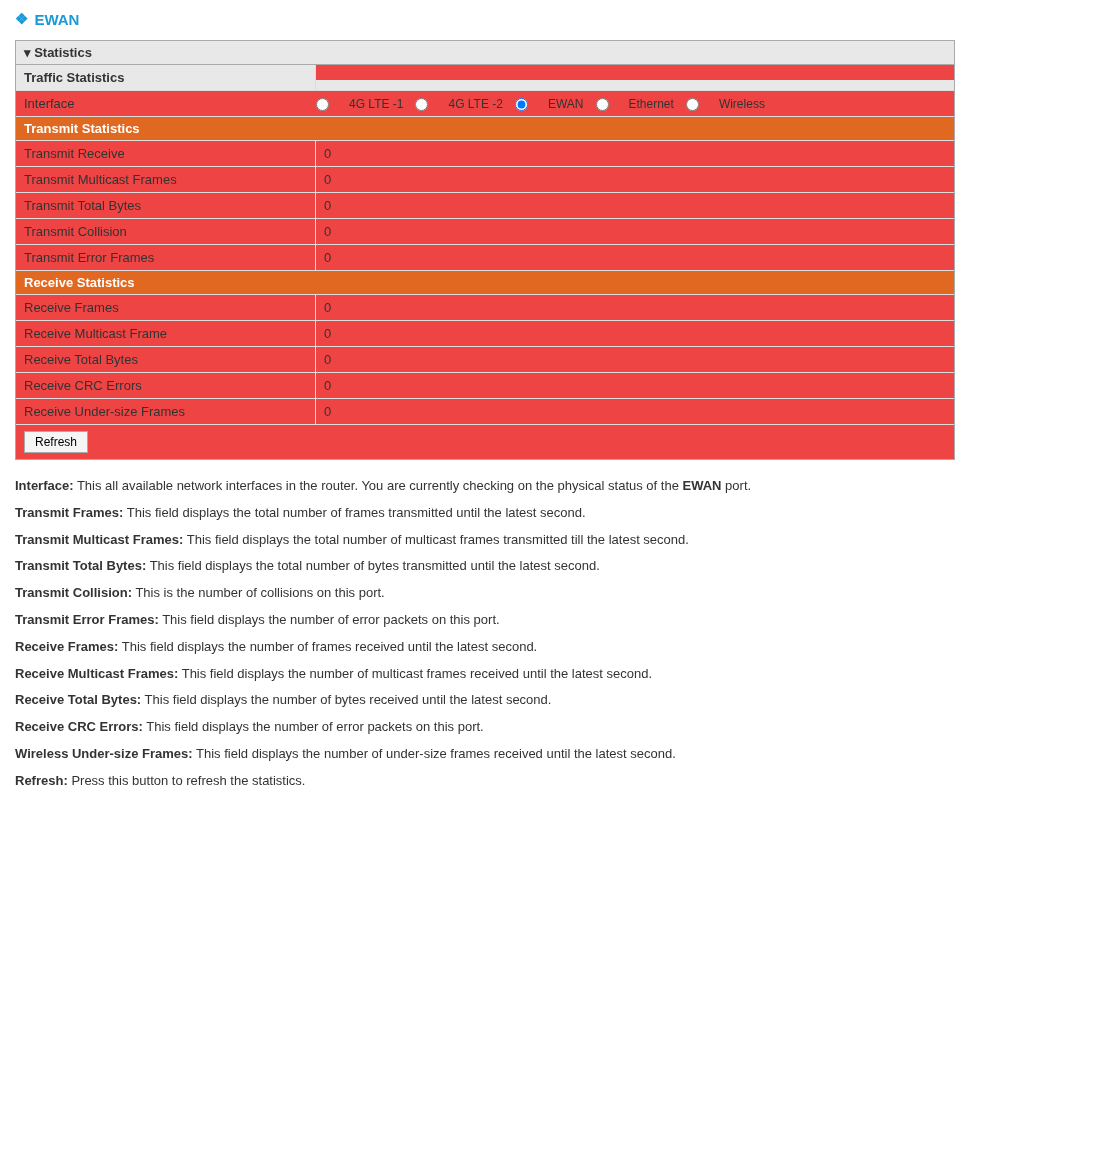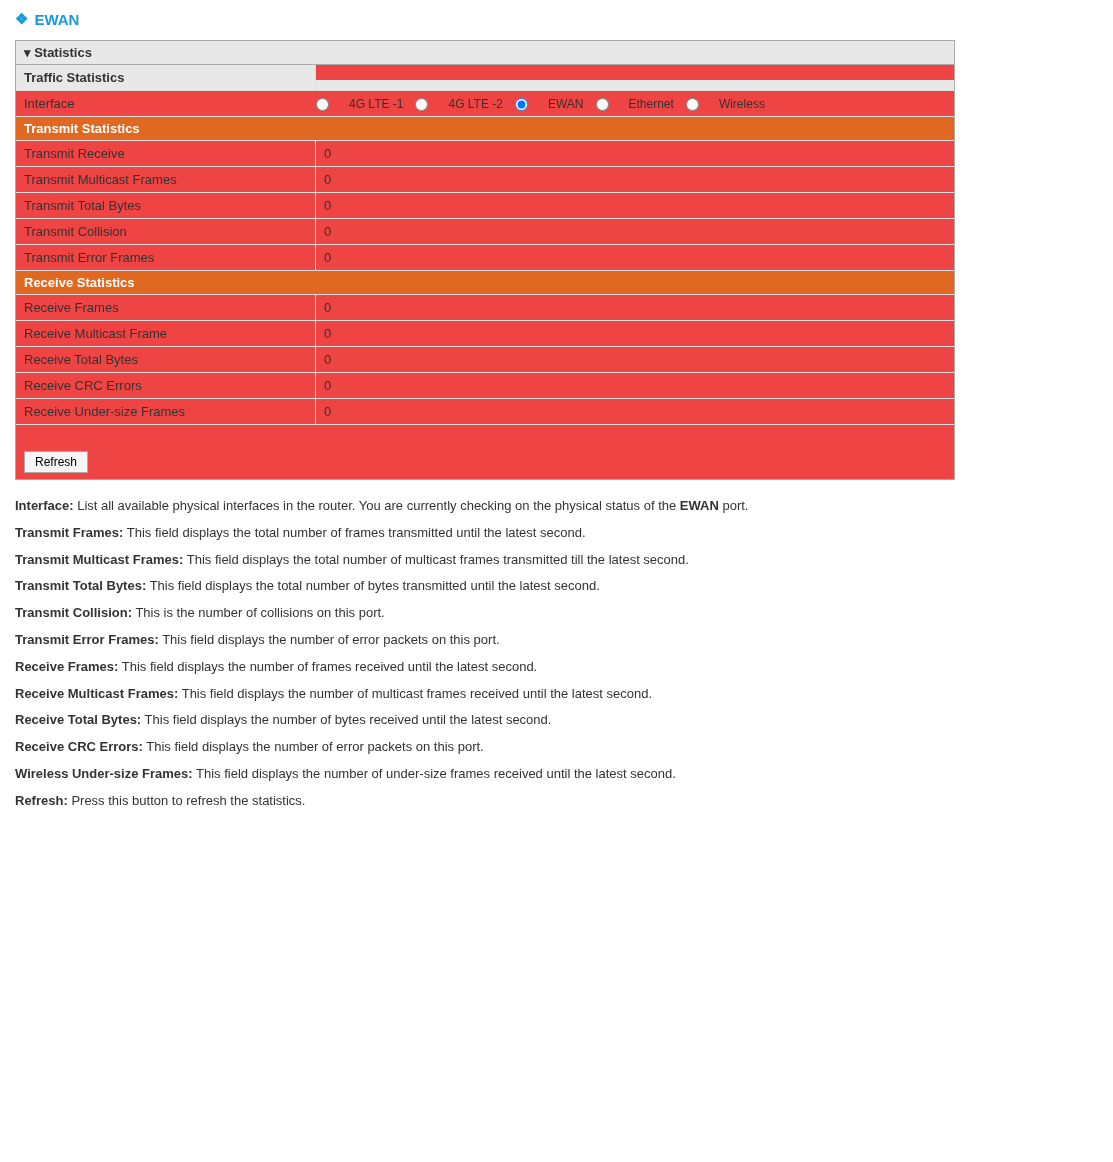--- a/index.html
+++ b/index.html
@@ -83,21 +83,20 @@
     }
     .refresh-row {
       padding: 6px 8px;
     }
     .refresh-btn {
       border: 1px solid #aaa;
       background: #f5f5f5;
       padding: 3px 10px;
       font-size: 12px;
       cursor: pointer;
-      margin-top: 20px;
     }
 
     
     .desc-section {
       margin-top: 16px;
       width: 1080px;
       line-height: 1.6;
     }
     .desc-para {
       margin-bottom: 6px;
@@ -198,21 +197,21 @@
 
   <div class="refresh-row">
     <button class="refresh-btn">Refresh</button>
   </div>
 </div>
 
 <div class="desc-section">
 
   <p class="desc-para">
     <span class="desc-bold">Interface:</span>
-    <span> List all available physical interfaces in the router.  You are currently checking on the physical status of the </span>
+    <span> This all available network interfaces in the router.  You are currently checking on the physical status of the </span>
     <span class="desc-bold">EWAN</span>
     <span> port.</span>
   </p>
 
   <p class="desc-para">
     <span class="desc-bold">Transmit Frames:</span>
     <span> This field displays the total number of frames transmitted until the latest second.</span>
   </p>
 
   <p class="desc-para">

